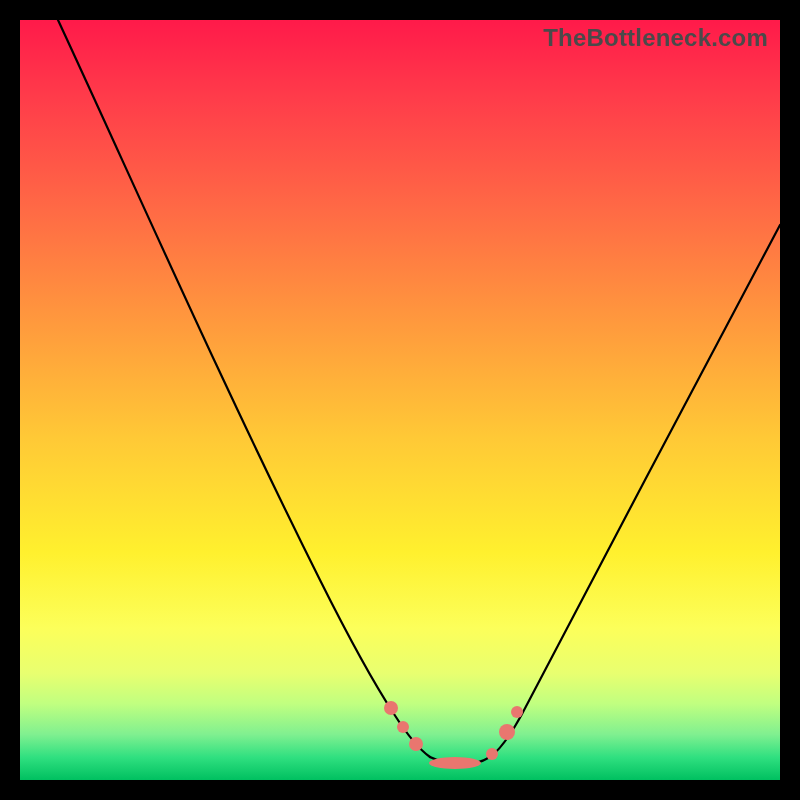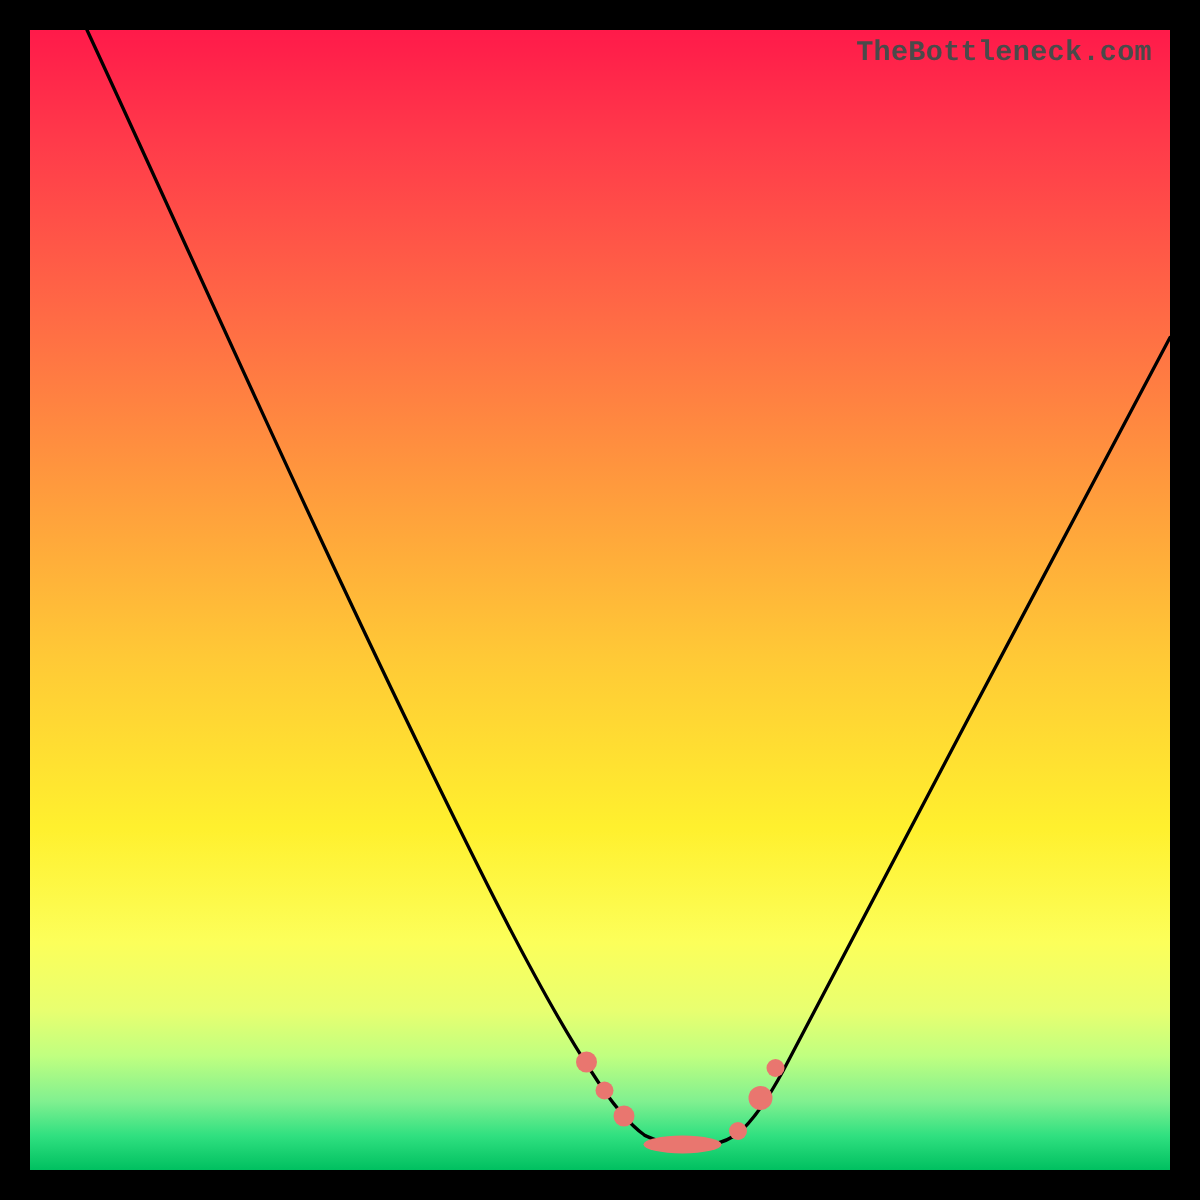--- a/index.html
+++ b/index.html
@@ -27,22 +27,22 @@
       #e8ff70 86%,
       #c0ff80 90%,
       #80f090 94%,
       #30e080 97%,
       #00c060 100%);
   }
   .watermark {
     position: absolute;
     top: 4px;
     right: 12px;
-    font-family: Liberation Mono, monospace;
-    font-size: 19px;
+    font-family: Liberation Sans, sans-serif;
+    font-size: 24px;
     font-weight: bold;
     color: #4a4a4a;
     letter-spacing: 0.2px;
     user-select: none;
   }
   svg.curve {
     position: absolute;
     left: 0;
     top: 0;
     width: 760px;

